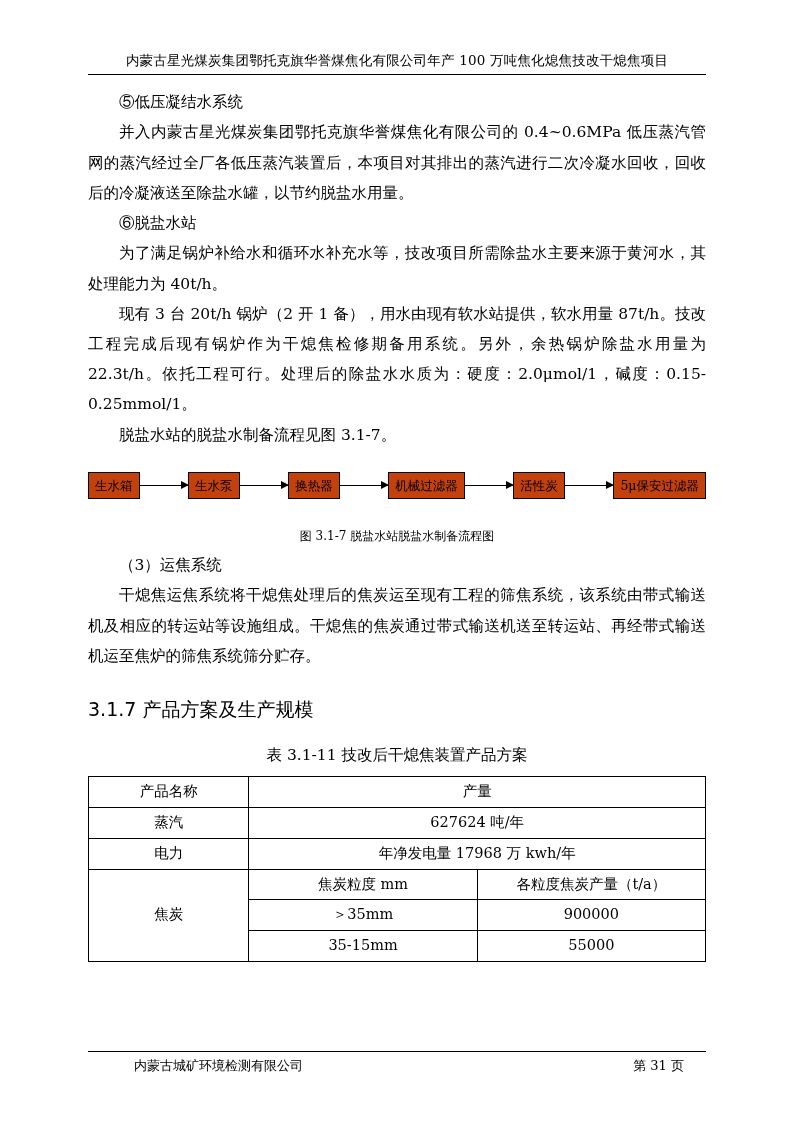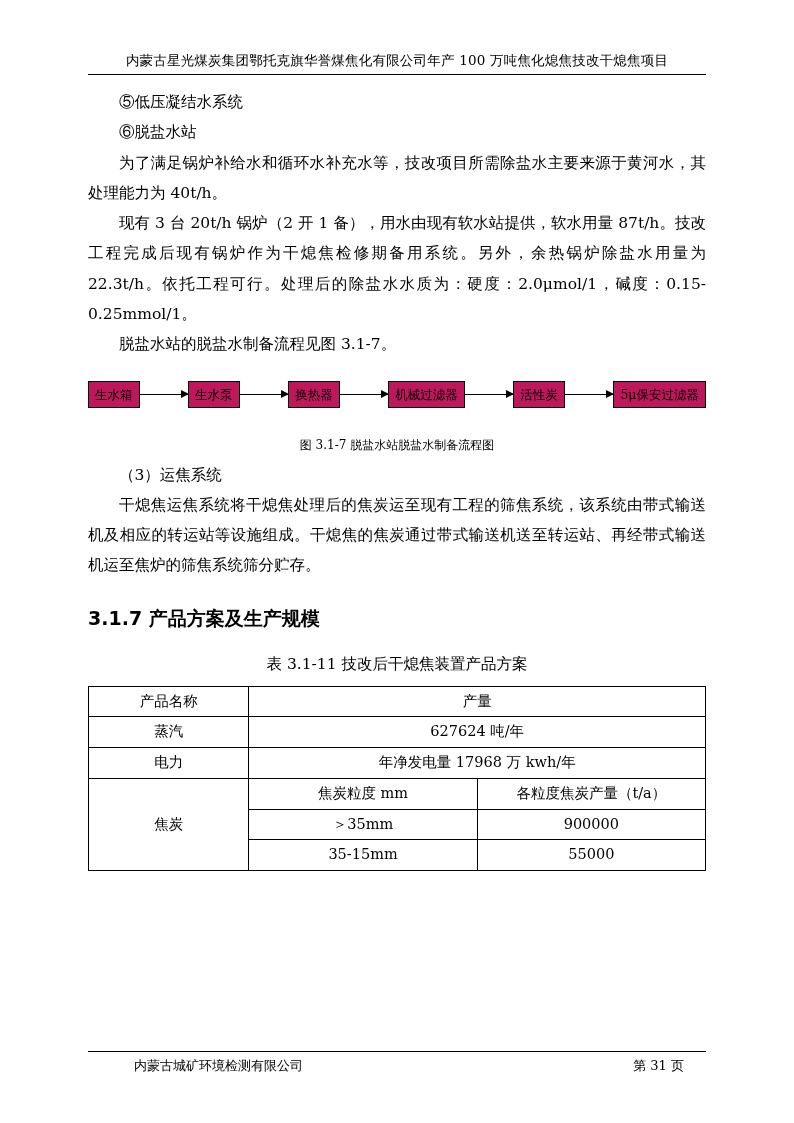--- a/index.html
+++ b/index.html
@@ -62,21 +62,21 @@
     justify-content: flex-start;
     margin-bottom: 26px;
     position: relative;
   }
   .box {
     border: 1px solid #000;
     font-size: 12.5px;
     padding: 5px 6px;
     text-align: center;
     white-space: nowrap;
-    background: #be185d;
+    background: #c2410c;
     line-height: 1.2;
   }
   .arrow {
     flex: 1 1 auto;
     height: 1px;
     background: #000;
     position: relative;
     min-width: 14px;
     margin: 0 0;
   }
@@ -100,21 +100,21 @@
   }
   .fig-caption {
     text-align: center;
     font-size: 12px;
     margin-top: 6px;
     margin-bottom: 2px;
   }
   h3.section {
     font-family: "DejaVu Sans", "Liberation Sans", sans-serif;
     font-size: 19px;
-    font-weight: bold;
+    font-weight: normal;
     margin: 20px 0 10px 0;
     text-indent: 0;
   }
   .list-line {
     margin: 0;
     text-indent: 2em;
   }
   .table-caption {
     text-align: center;
     font-size: 15.5px;
@@ -156,20 +156,21 @@
 <div class="page">
 
   <div class="header">
     <div>内蒙古星光煤炭集团鄂托克旗华誉煤焦化有限公司年产 100 万吨焦化熄焦技改干熄焦项目</div>
     <div class="header-rule"></div>
   </div>
 
   <div class="content">
 
     <p class="sub-head">⑤低压凝结水系统</p>
+    <p class="para">并入内蒙古星光煤炭集团鄂托克旗华誉煤焦化有限公司的 0.4~0.6MPa 低压蒸汽管网的蒸汽经过全厂各低压蒸汽装置后，本项目对其排出的蒸汽进行二次冷凝水回收，回收后的冷凝液送至除盐水罐，以节约脱盐水用量。</p>
 
     <p class="sub-head">⑥脱盐水站</p>
     <p class="para">为了满足锅炉补给水和循环水补充水等，技改项目所需除盐水主要来源于黄河水，其处理能力为 40t/h。</p>
     <p class="para">现有 3 台 20t/h 锅炉（2 开 1 备），用水由现有软水站提供，软水用量 87t/h。技改工程完成后现有锅炉作为干熄焦检修期备用系统。另外，余热锅炉除盐水用量为 22.3t/h。依托工程可行。处理后的除盐水水质为：硬度：2.0μmol/1，碱度：0.15-0.25mmol/1。</p>
     <p class="para">脱盐水站的脱盐水制备流程见图 3.1-7。</p>
 
     <div class="flow">
       <div class="flow-row">
         <div class="box">生水箱</div>
         <div class="arrow"></div>

